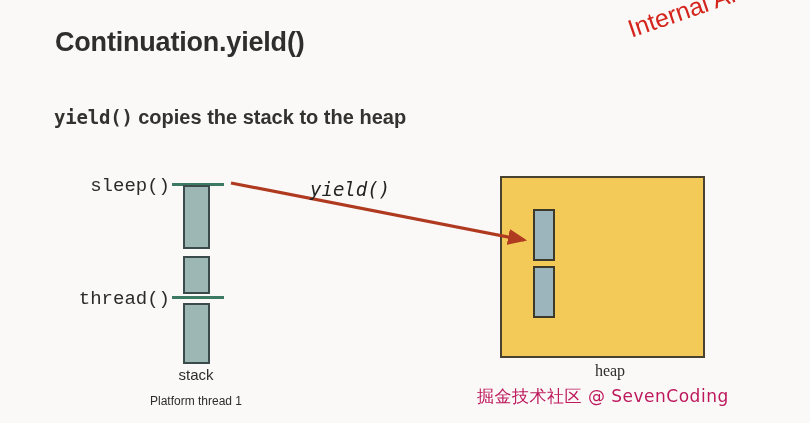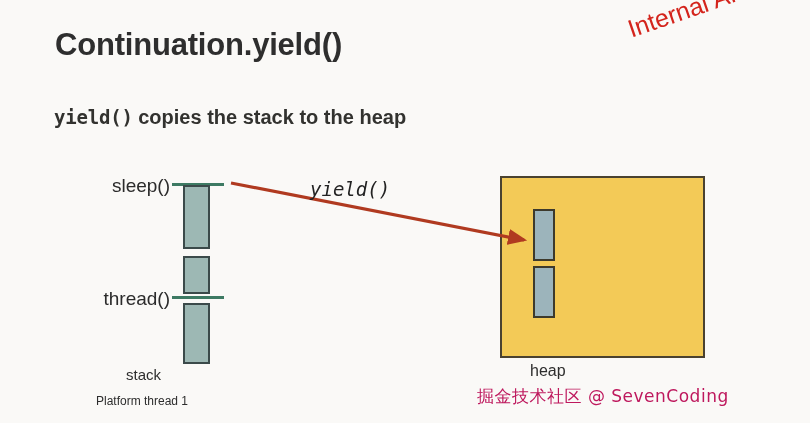--- a/index.html
+++ b/index.html
@@ -16,21 +16,21 @@
     font-family: "Liberation Sans", sans-serif;
     color: #2b2b2b;
   }
 
   
   #title {
     position: absolute;
     left: 55px;
     top: 27px;
     font-family: "Liberation Sans", sans-serif;
-    font-size: 31px;
+    font-size: 27px;
     font-weight: bold;
     letter-spacing: -0.2px;
     color: #2e2e2e;
     white-space: nowrap;
   }
   #subtitle {
     position: absolute;
     left: 54px;
     top: 106px;
     font-size: 20px;
@@ -53,21 +53,21 @@
     color: #d4241c;
     transform: rotate(-19deg);
     transform-origin: left top;
     white-space: nowrap;
     font-family: "Liberation Sans", sans-serif;
   }
 
   
   .code-label {
     position: absolute;
-    font-family: Liberation Sans, sans-serif;
+    font-family: Liberation Mono, monospace;
     font-size: 19px;
     color: #2b2b2b;
     white-space: nowrap;
     text-align: right;
   }
   #label-sleep { left: 20px; top: 175px; width: 150px; }
   #label-start { left: 20px; top: 288px; width: 150px; }
 
   
   .stack-block {
@@ -91,25 +91,25 @@
   }
   #thread-line-top { top: 183px; }
   #thread-line-bottom { top: 296px; }
 
   
   .caption {
     position: absolute;
     font-size: 15px;
     color: #2d2d2d;
     white-space: nowrap;
-    text-align: left;
+    text-align: center;
   }
   #caption-stack { left: 126px; top: 366px; width: 140px; }
   #caption-thread { left: 96px; top: 394px; width: 200px; font-size: 12px; }
-  #caption-heap { left: 530px; top: 362px; width: 160px; font-size: 16px; }
+  #caption-heap { left: 530px; top: 362px; width: 160px; font-size: 16px; font-family: Liberation Serif, serif; }
 
   
   #heap-box {
     position: absolute;
     left: 500px;
     top: 176px;
     width: 205px;
     height: 182px;
     background: #f3ca57;
     border: 2px solid #4a4230;

